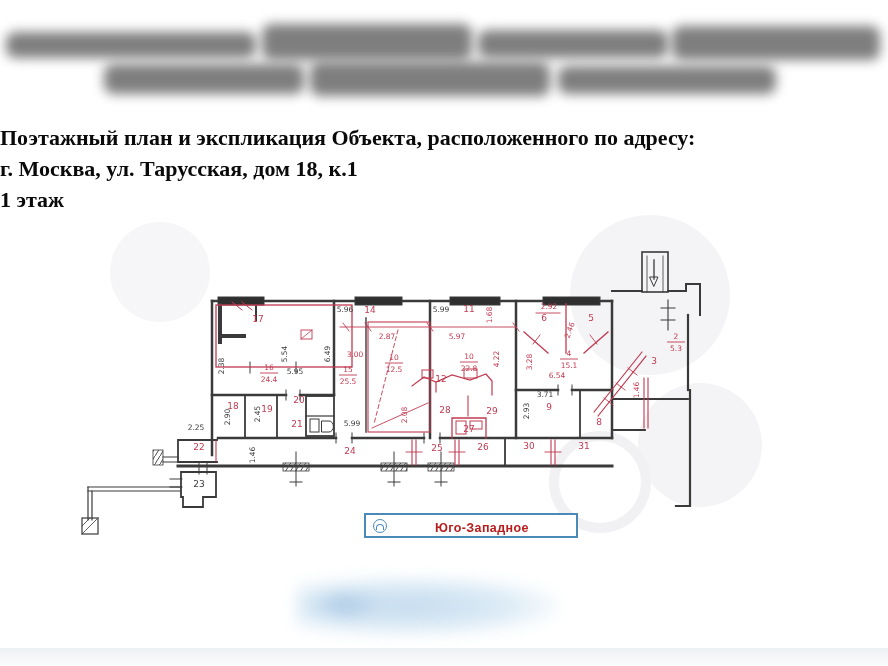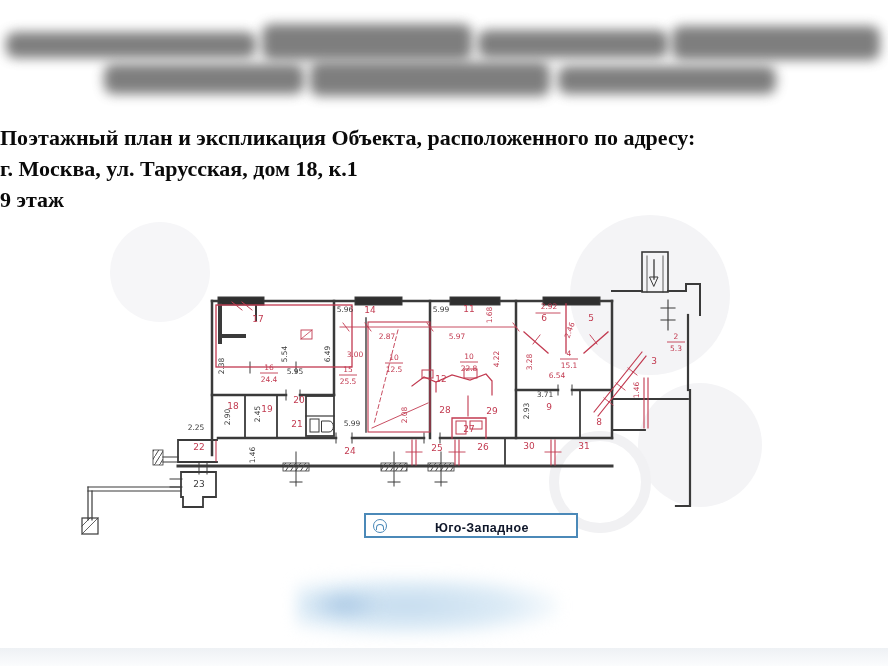--- a/index.html
+++ b/index.html
@@ -20,21 +20,21 @@
   text{font-family:"DejaVu Sans",sans-serif;}
   
   .stamp{position:absolute;left:364px;top:513px;width:210px;height:21px;
          border:2px solid #4b89b8;background:#fff;display:flex;align-items:center;
          overflow:hidden;}
   .stamp-icon{width:14px;height:14px;border:1.5px solid #4b89b8;border-radius:50%;
               margin-left:7px;box-sizing:border-box;display:flex;align-items:flex-end;
               justify-content:center;}
   .stamp-icon span{width:6px;height:5px;border:1.2px solid #4b89b8;border-bottom:none;
               border-radius:6px 6px 0 0;display:block;margin-bottom:2px;}
-  .stamp-label{color:#0f172a;font-weight:bold;font-size:12.5px;margin-left:48px;
+  .stamp-label{color:#b91c1c;font-weight:bold;font-size:12.5px;margin-left:48px;
               letter-spacing:.4px;white-space:nowrap;transform:translateY(2px);}
   
   .blur-blue1{position:absolute;left:296px;top:578px;width:262px;height:58px;
       background:radial-gradient(ellipse at 42% 48%, #c4dbee 0%, #dcebf6 48%, rgba(255,255,255,0) 78%);
       filter:blur(7px);}
   .blur-blue2{position:absolute;left:306px;top:588px;width:78px;height:34px;
       background:radial-gradient(ellipse, #aecbe6 0%, rgba(255,255,255,0) 70%);
       filter:blur(6px);}
   .bottom-band{position:absolute;left:0;top:648px;width:888px;height:18px;
       background:linear-gradient(#eef1f4,#fbfcfd);}
@@ -48,21 +48,21 @@
   <div class="blur-seg" style="left:478px;top:30px;width:190px;height:28px;"></div>
   <div class="blur-seg" style="left:672px;top:26px;width:208px;height:34px;"></div>
   <div class="blur-seg" style="left:104px;top:64px;width:200px;height:30px;"></div>
   <div class="blur-seg" style="left:310px;top:62px;width:240px;height:34px;"></div>
   <div class="blur-seg" style="left:558px;top:66px;width:218px;height:28px;"></div>
 </div>
 
 <div class="title">
   <div>Поэтажный план и экспликация Объекта, расположенного по адресу:</div>
   <div>г. Москва, ул. Тарусская, дом 18, к.1</div>
-  <div>9 этаж</div>
+  <div>1 этаж</div>
 </div>
 
 <svg id="plan" width="888" height="666" viewBox="0 0 888 666">
   <defs>
     <pattern id="hatchp" width="5" height="8" patternUnits="userSpaceOnUse">
       <path d="M0,8 L5,0" stroke="#4a4a4a" stroke-width="1"></path>
     </pattern>
   </defs>
 
   <g>

